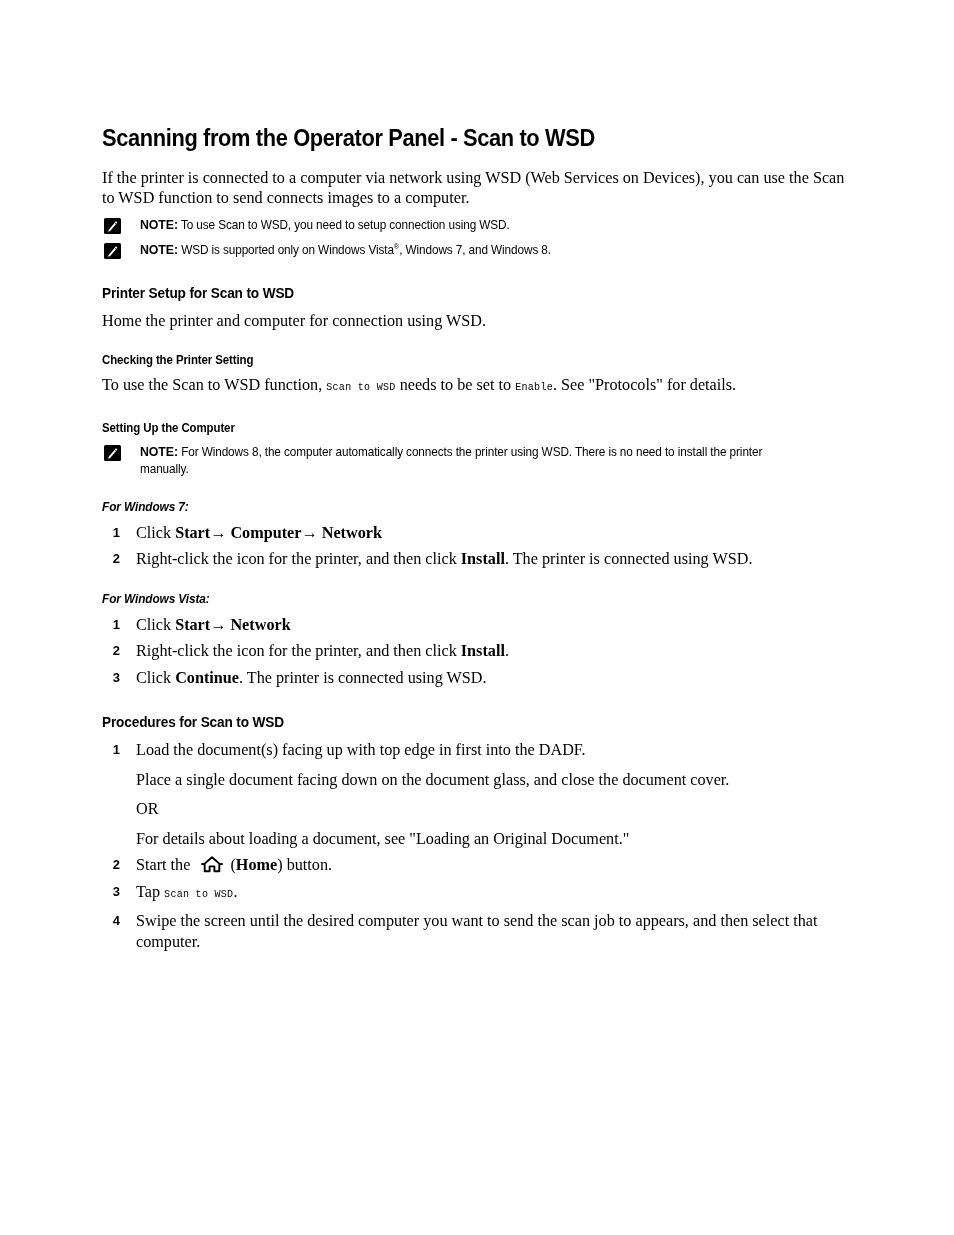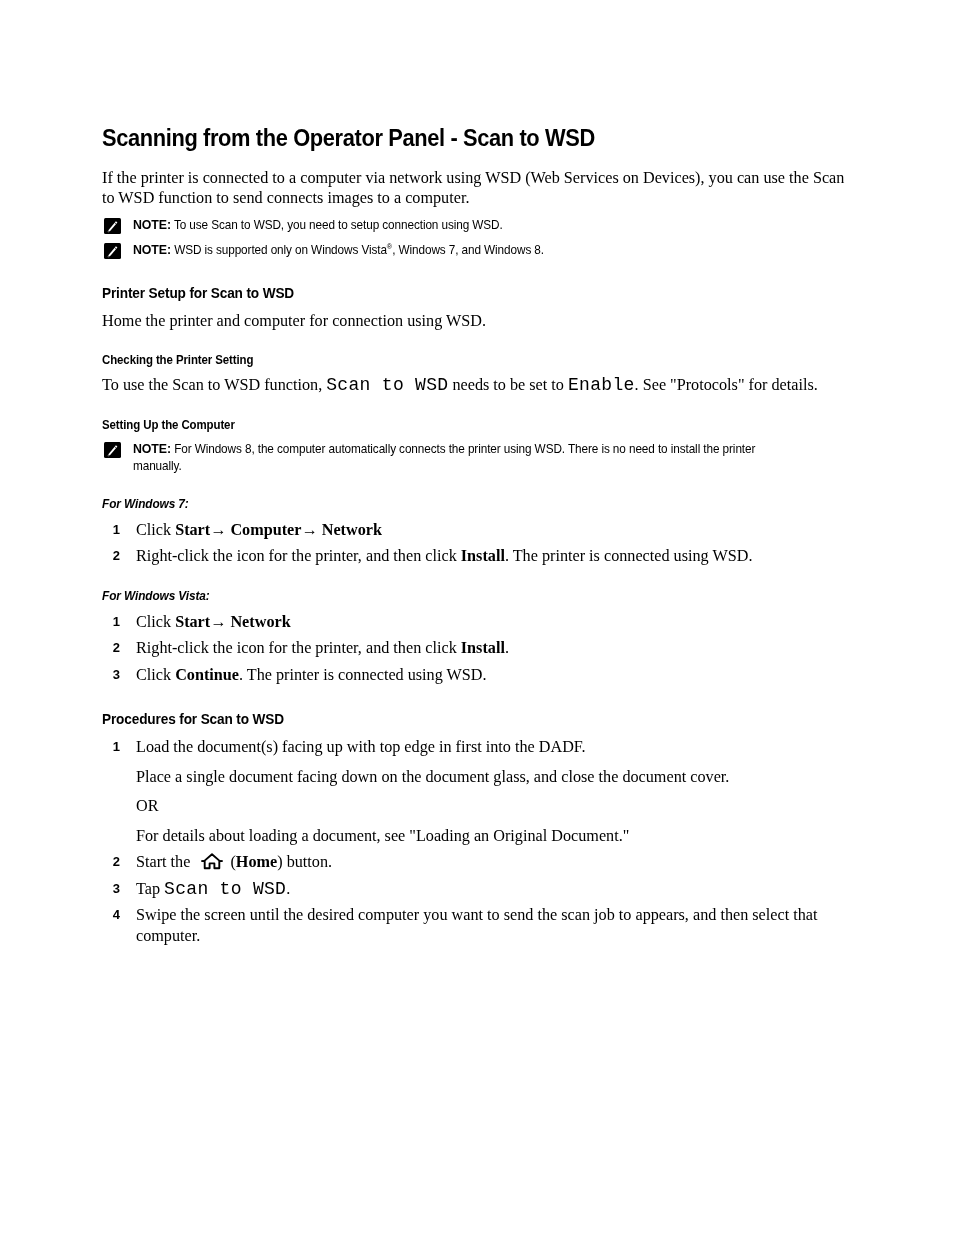--- a/index.html
+++ b/index.html
@@ -75,35 +75,36 @@
     font-family: "Liberation Serif", serif;
     font-size: 16.2px;
     line-height: 20.5px;
     margin: 0 0 4px 0;
     width: 746px;
     text-align: left;
   }
   .b { font-weight: bold; text-align: center; }
   .mono {
     font-family: "Liberation Mono", monospace;
-    font-size: 18px;
+    font-size: 10px;
     letter-spacing: 0.3px;
   }
   sup.reg {
     font-size: 0.62em;
     vertical-align: super;
     line-height: 0;
   }
 
   
   .note {
     display: flex;
     align-items: flex-start;
     margin: 7px 0 7px 0;
     padding-left: 2px;
+    gap: 7px;
   }
   .note-icon {
     flex: 0 0 auto;
     width: 17px;
     height: 16px;
     margin-top: 2px;
     margin-right: 12px;
     position: relative;
   }
   .note-icon svg { display: block; }

